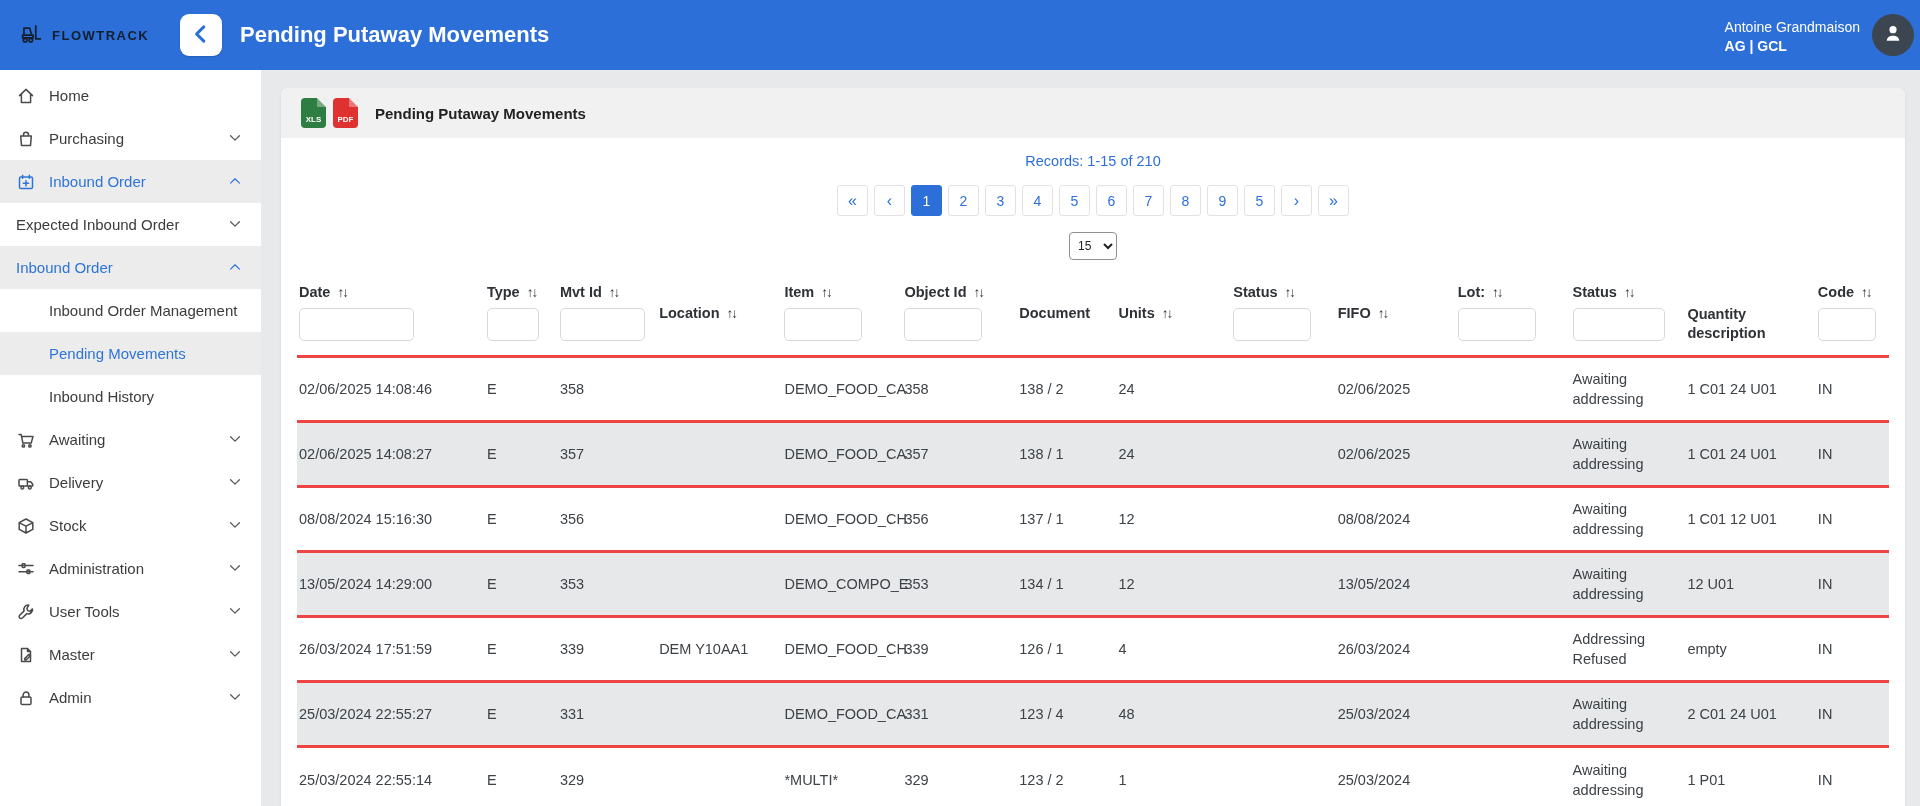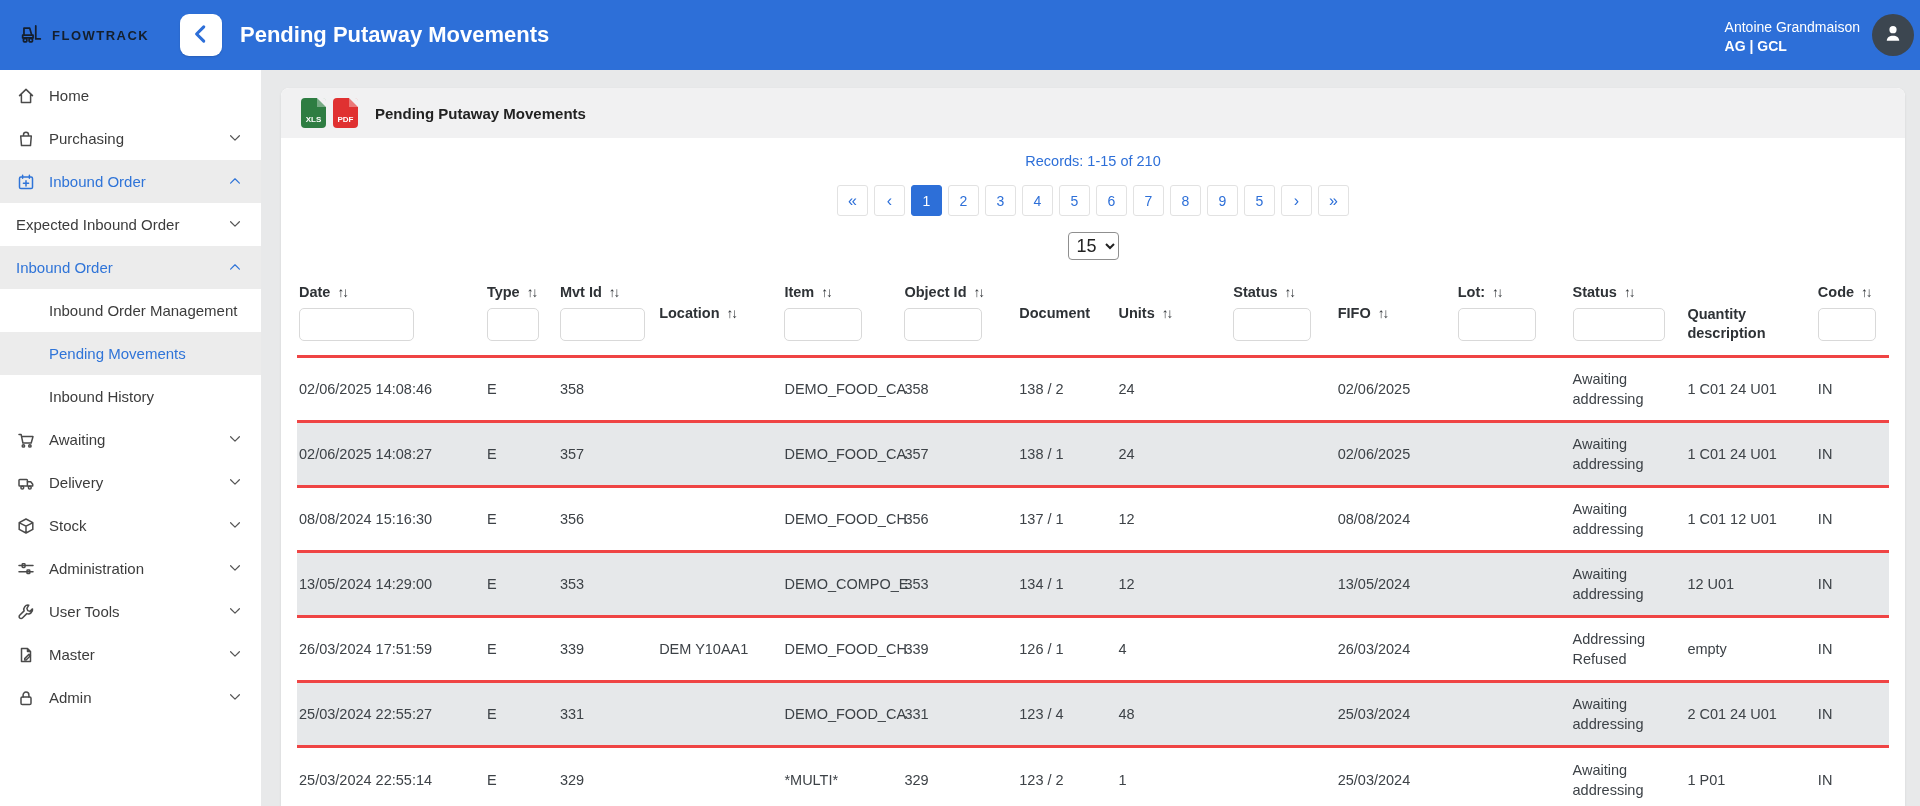--- a/index.html
+++ b/index.html
@@ -40,21 +40,21 @@
   .file-ic.xls { background:#2e7d42; }
   .file-ic.pdf { background:#e03131; }
 
   
   .pager-row { display:flex; align-items:center; justify-content:center; gap:16px; padding:15px 0 10px 0;flex-direction:column; }
   .records { color:#2d6fd8; font-size:14.5px; }
   .page-btns { display:flex; gap:6px; }
   .pg-btn { min-width:31px; height:31px; border:1px solid #e2e2e2; background:#fff; border-radius:3px; color:#2d6fd8; font-size:14px; font-family:inherit; display:flex; align-items:center; justify-content:center; cursor:pointer; padding:0 7px; }
   .pg-btn.nav { font-size:16px; }
   .pg-btn.current { background:#2d6fd8; color:#fff; border-color:#2d6fd8; }
-  .size-select { height:28px; min-width:48px; border:1px solid #8f8f8f; border-radius:4px; background:#fff; font-size:18px; font-family:inherit; color:#222; padding:0 4px; }
+  .size-select { height:28px; min-width:48px; border:1px solid #8f8f8f; border-radius:4px; background:#fff; font-size:12px; font-family:inherit; color:#222; padding:0 4px; }
 
   
   table { width:calc(100% - 32px); margin:6px 16px 0 16px; border-collapse:collapse; table-layout:fixed; }
   th { text-align:left; vertical-align:top; padding:8px 8px 12px 2px; font-size:14.5px; color:#2e3236; font-weight:700; }
   .th-label { display:flex; align-items:center; gap:7px; white-space:nowrap; }
   .th-label.wrap { white-space:normal; line-height:19px; }
   th.mid .th-label { margin-top:21px; }
   .sort-ic { font-size:13.5px; font-weight:400; color:#2e3236; letter-spacing:-2px; }
   .filter-in { display:block; margin-top:8px; height:33px; border:1px solid #d9d9d9; border-radius:5px; background:#fff; width:100%; padding:0 6px; font-family:inherit; font-size:13px; }
   tbody tr { height:65px; border-top:3px solid #ef4444; }

